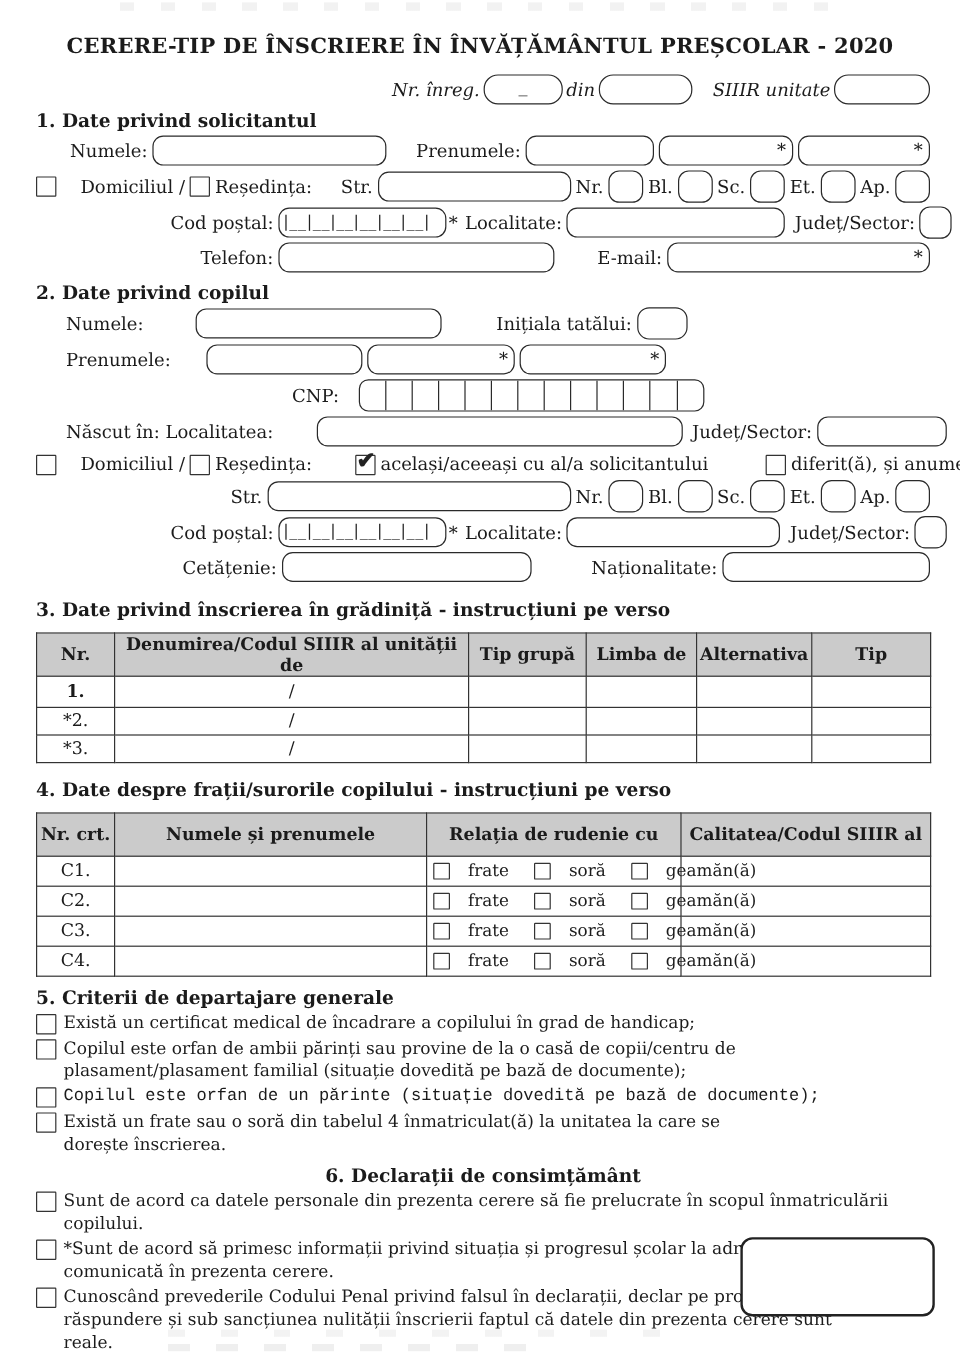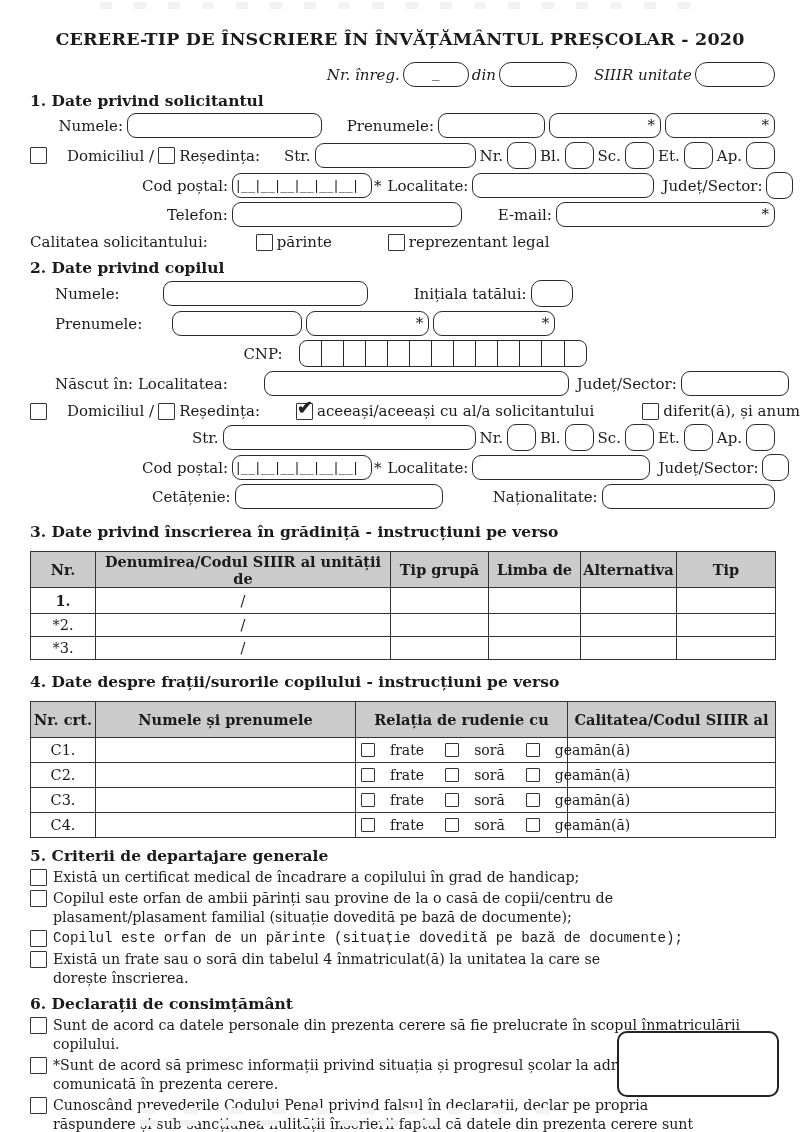--- a/index.html
+++ b/index.html
@@ -119,29 +119,20 @@
     <span class="sp" style="width:133px;"></span>
     <span class="lbl">Telefon:</span>
     <span class="field" style="width:230px;"></span>
     <span class="sp" style="width:28px;"></span>
     <span class="lbl">E-mail:</span>
     <span class="field grow">
         <span class="star-in">*</span>
       </span>
   </div>
 
-  <div class="row" style="margin-top:6px;">
-    <span class="lbl">Calitatea solicitantului:</span>
-    <span class="sp" style="width:40px;"></span>
-    <span class="cb"></span>
-    <span class="lbl">părinte</span>
-    <span class="sp" style="width:48px;"></span>
-    <span class="cb"></span>
-    <span class="lbl">reprezentant legal</span>
-  </div>
 
   <div class="heading">2. Date privind copilul</div>
 
   <div class="row">
     <span class="lbl" style="margin-left:25px;">Numele:</span>
     <span class="sp" style="width:35px;"></span>
     <span class="field" style="width:205px;"></span>
     <span class="sp" style="width:38px;"></span>
     <span class="lbl">Inițiala tatălui:</span>
     <span class="field" style="width:42px;height:27px;border-radius:10px;"></span>
@@ -190,21 +181,21 @@
 
   <div class="row" style="margin-top:6px;">
     <span class="cb"></span>
     <span class="lbl" style="margin-left:16px;">Domiciliul /</span>
     <span class="cb"></span>
     <span class="lbl">Reședința:</span>
     <span class="sp" style="width:28px;"></span>
     <span class="cb">
         <span class="tick">✔</span>
       </span>
-    <span class="lbl">aceeași/aceeași cu al/a solicitantului</span>
+    <span class="lbl">același/aceeași cu al/a solicitantului</span>
     <span class="sp" style="width:40px;"></span>
     <span class="cb"></span>
     <span class="lbl">diferit(ă), și anume:</span>
   </div>
 
   <div class="row" style="margin-top:4px;">
     <span class="sp" style="width:158px;"></span>
     <span class="lbl">Str.</span>
     <span class="field grow"></span>
     <span class="lbl">Nr.</span>
@@ -378,21 +369,21 @@
   </div>
   <div class="ckitem">
     <span class="cb"></span>
     <span style="max-width:720px;font-family:Liberation Mono, monospace;">Copilul este orfan de un părinte (situație dovedită pe bază de documente);</span>
   </div>
   <div class="ckitem">
     <span class="cb"></span>
     <span style="max-width:548px;">Există un frate sau o soră din tabelul 4 înmatriculat(ă) la unitatea la care se dorește înscrierea.</span>
   </div>
 
-  <div class="heading" style="margin-top:6px;">6. Declarații de consimțământ</div>
+  <div class="heading" style="margin-top:6px;text-align:center;">6. Declarații de consimțământ</div>
 
   <div class="ckitem">
     <span class="cb"></span>
     <span style="max-width:735px;">Sunt de acord ca datele personale din prezenta cerere să fie prelucrate în scopul înmatriculării copilului.</span>
   </div>
   <div class="ckitem">
     <span class="cb"></span>
     <span style="max-width:722px;">*Sunt de acord să primesc informații privind situația și progresul școlar la adresa de email comunicată în prezenta cerere.</span>
   </div>
   <div class="ckitem">

